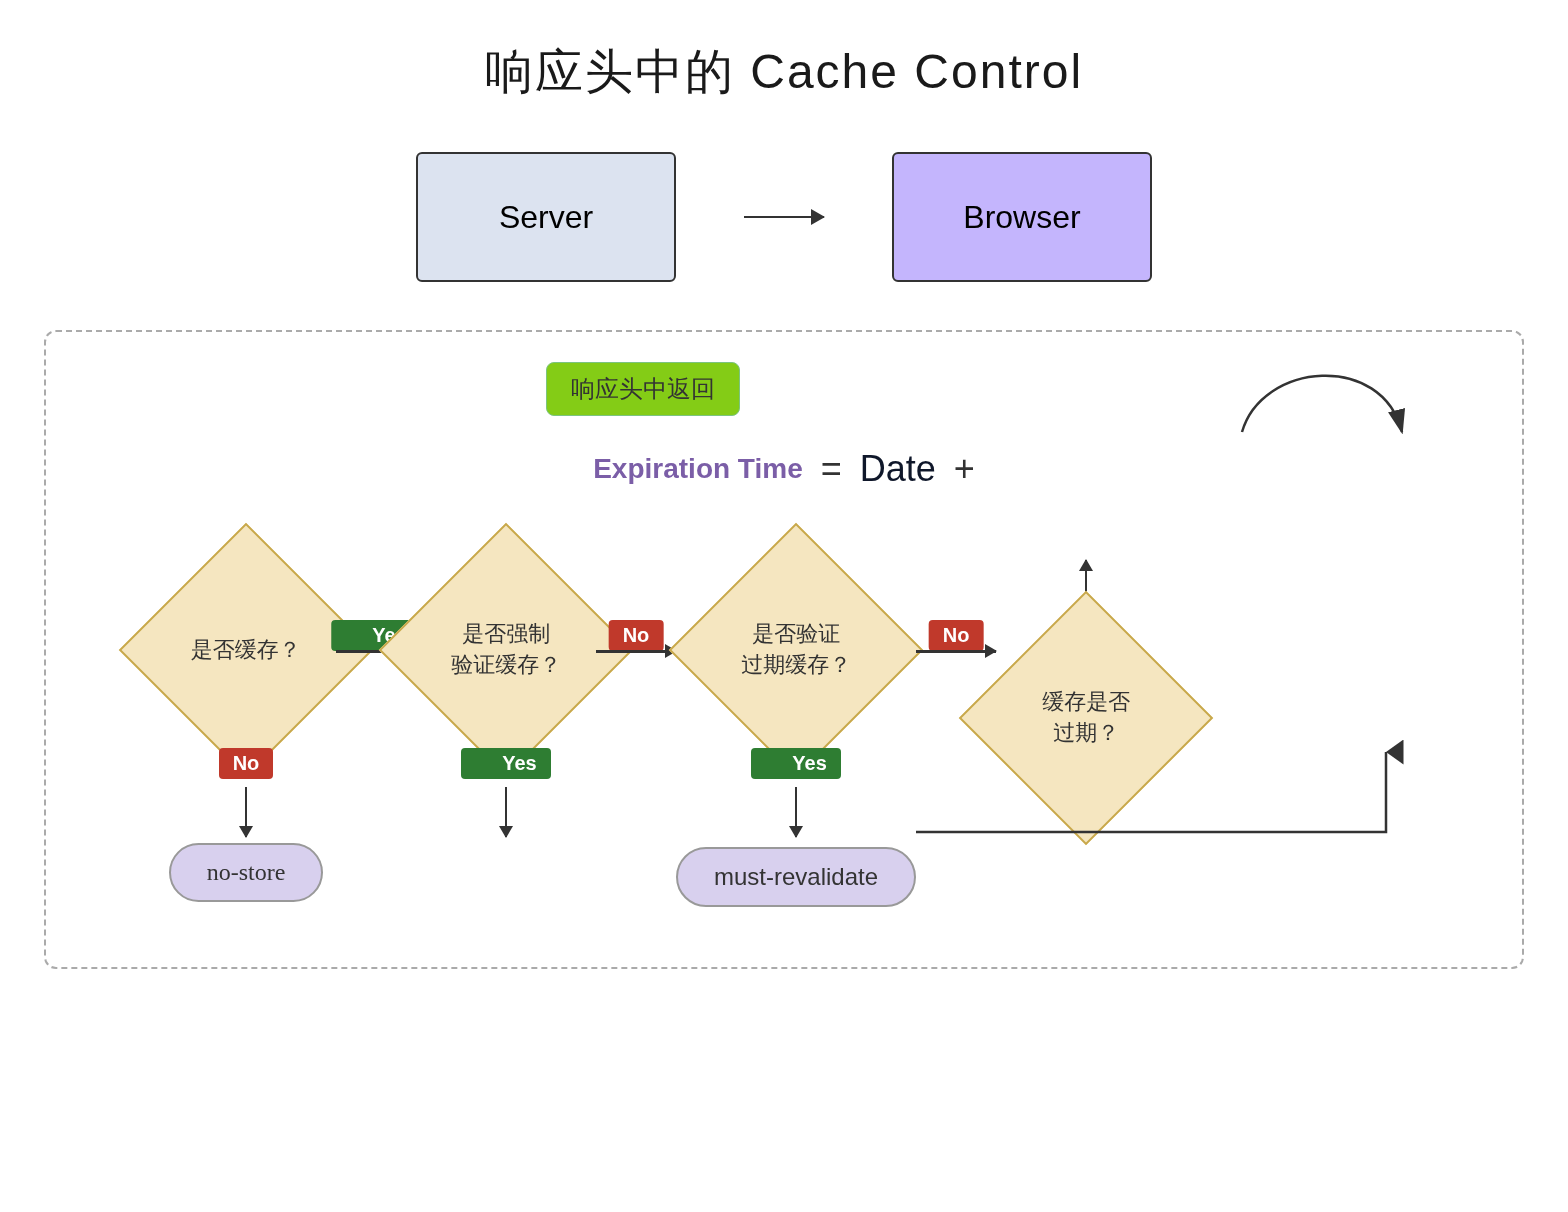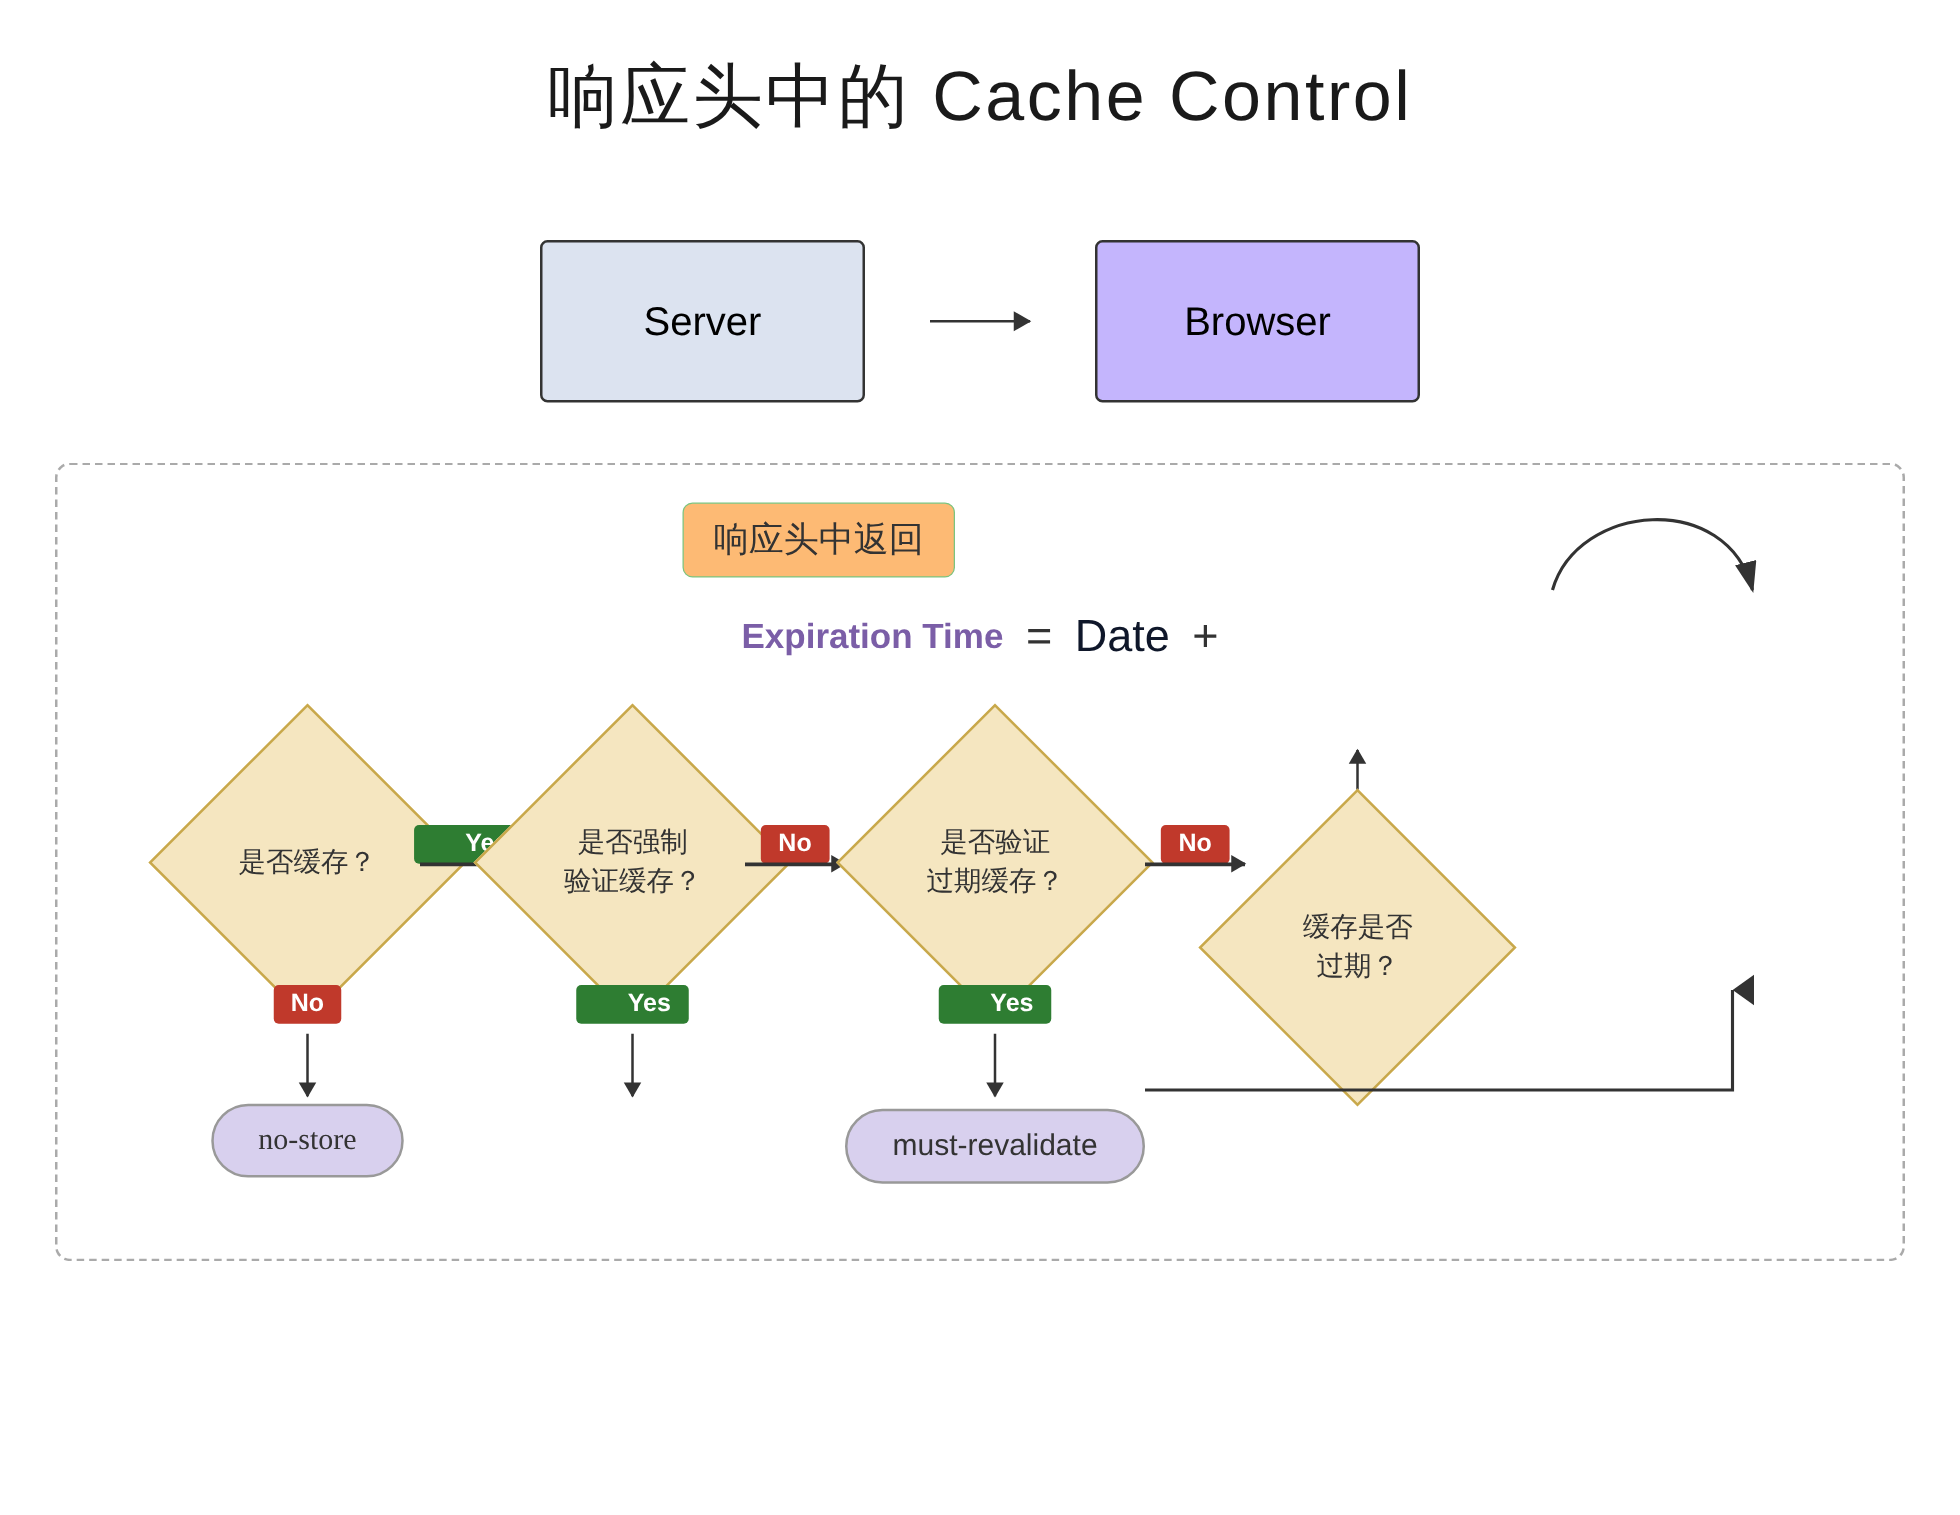--- a/index.html
+++ b/index.html
@@ -9,33 +9,33 @@
       background: #fff;
       font-family: -apple-system, "PingFang SC", "Microsoft YaHei", sans-serif;
       display: flex;
       flex-direction: column;
       align-items: center;
       padding: 40px 0 60px;
     }
 
     
     .page-title {
-      font-size: 56px;
+      font-size: 48px;
       font-weight: 400;
       color: #1a1a1a;
-      margin-bottom: 76px;
+      margin-bottom: 48px;
       letter-spacing: 2px;
       text-align: center;
     }
 
     
     .top-diagram {
       display: flex;
       align-items: center;
-      gap: 52px;
+      gap: 68px;
       margin-bottom: 48px;
     }
     .box {
       width: 260px;
       height: 130px;
       border: 2.5px solid #333;
       border-radius: 6px;
       display: flex;
       align-items: center;
       justify-content: center;
@@ -112,25 +112,25 @@
       font-size: 28px;
       color: #333;
     }
 
     
     .response-box {
       position: absolute;
       top: -10px;
       left: 50%;
       transform: translateX(-130px);
-      background: #fdba74;
+      background: #84cc16;
       border: 1.5px solid #7bc47f;
       border-radius: 8px;
       padding: 10px 24px;
-      font-size: 28px;
+      font-size: 24px;
       color: #333;
       white-space: nowrap;
     }
 
     
     .flow-row {
       display: flex;
       align-items: center;
       justify-content: center;
       gap: 0;

